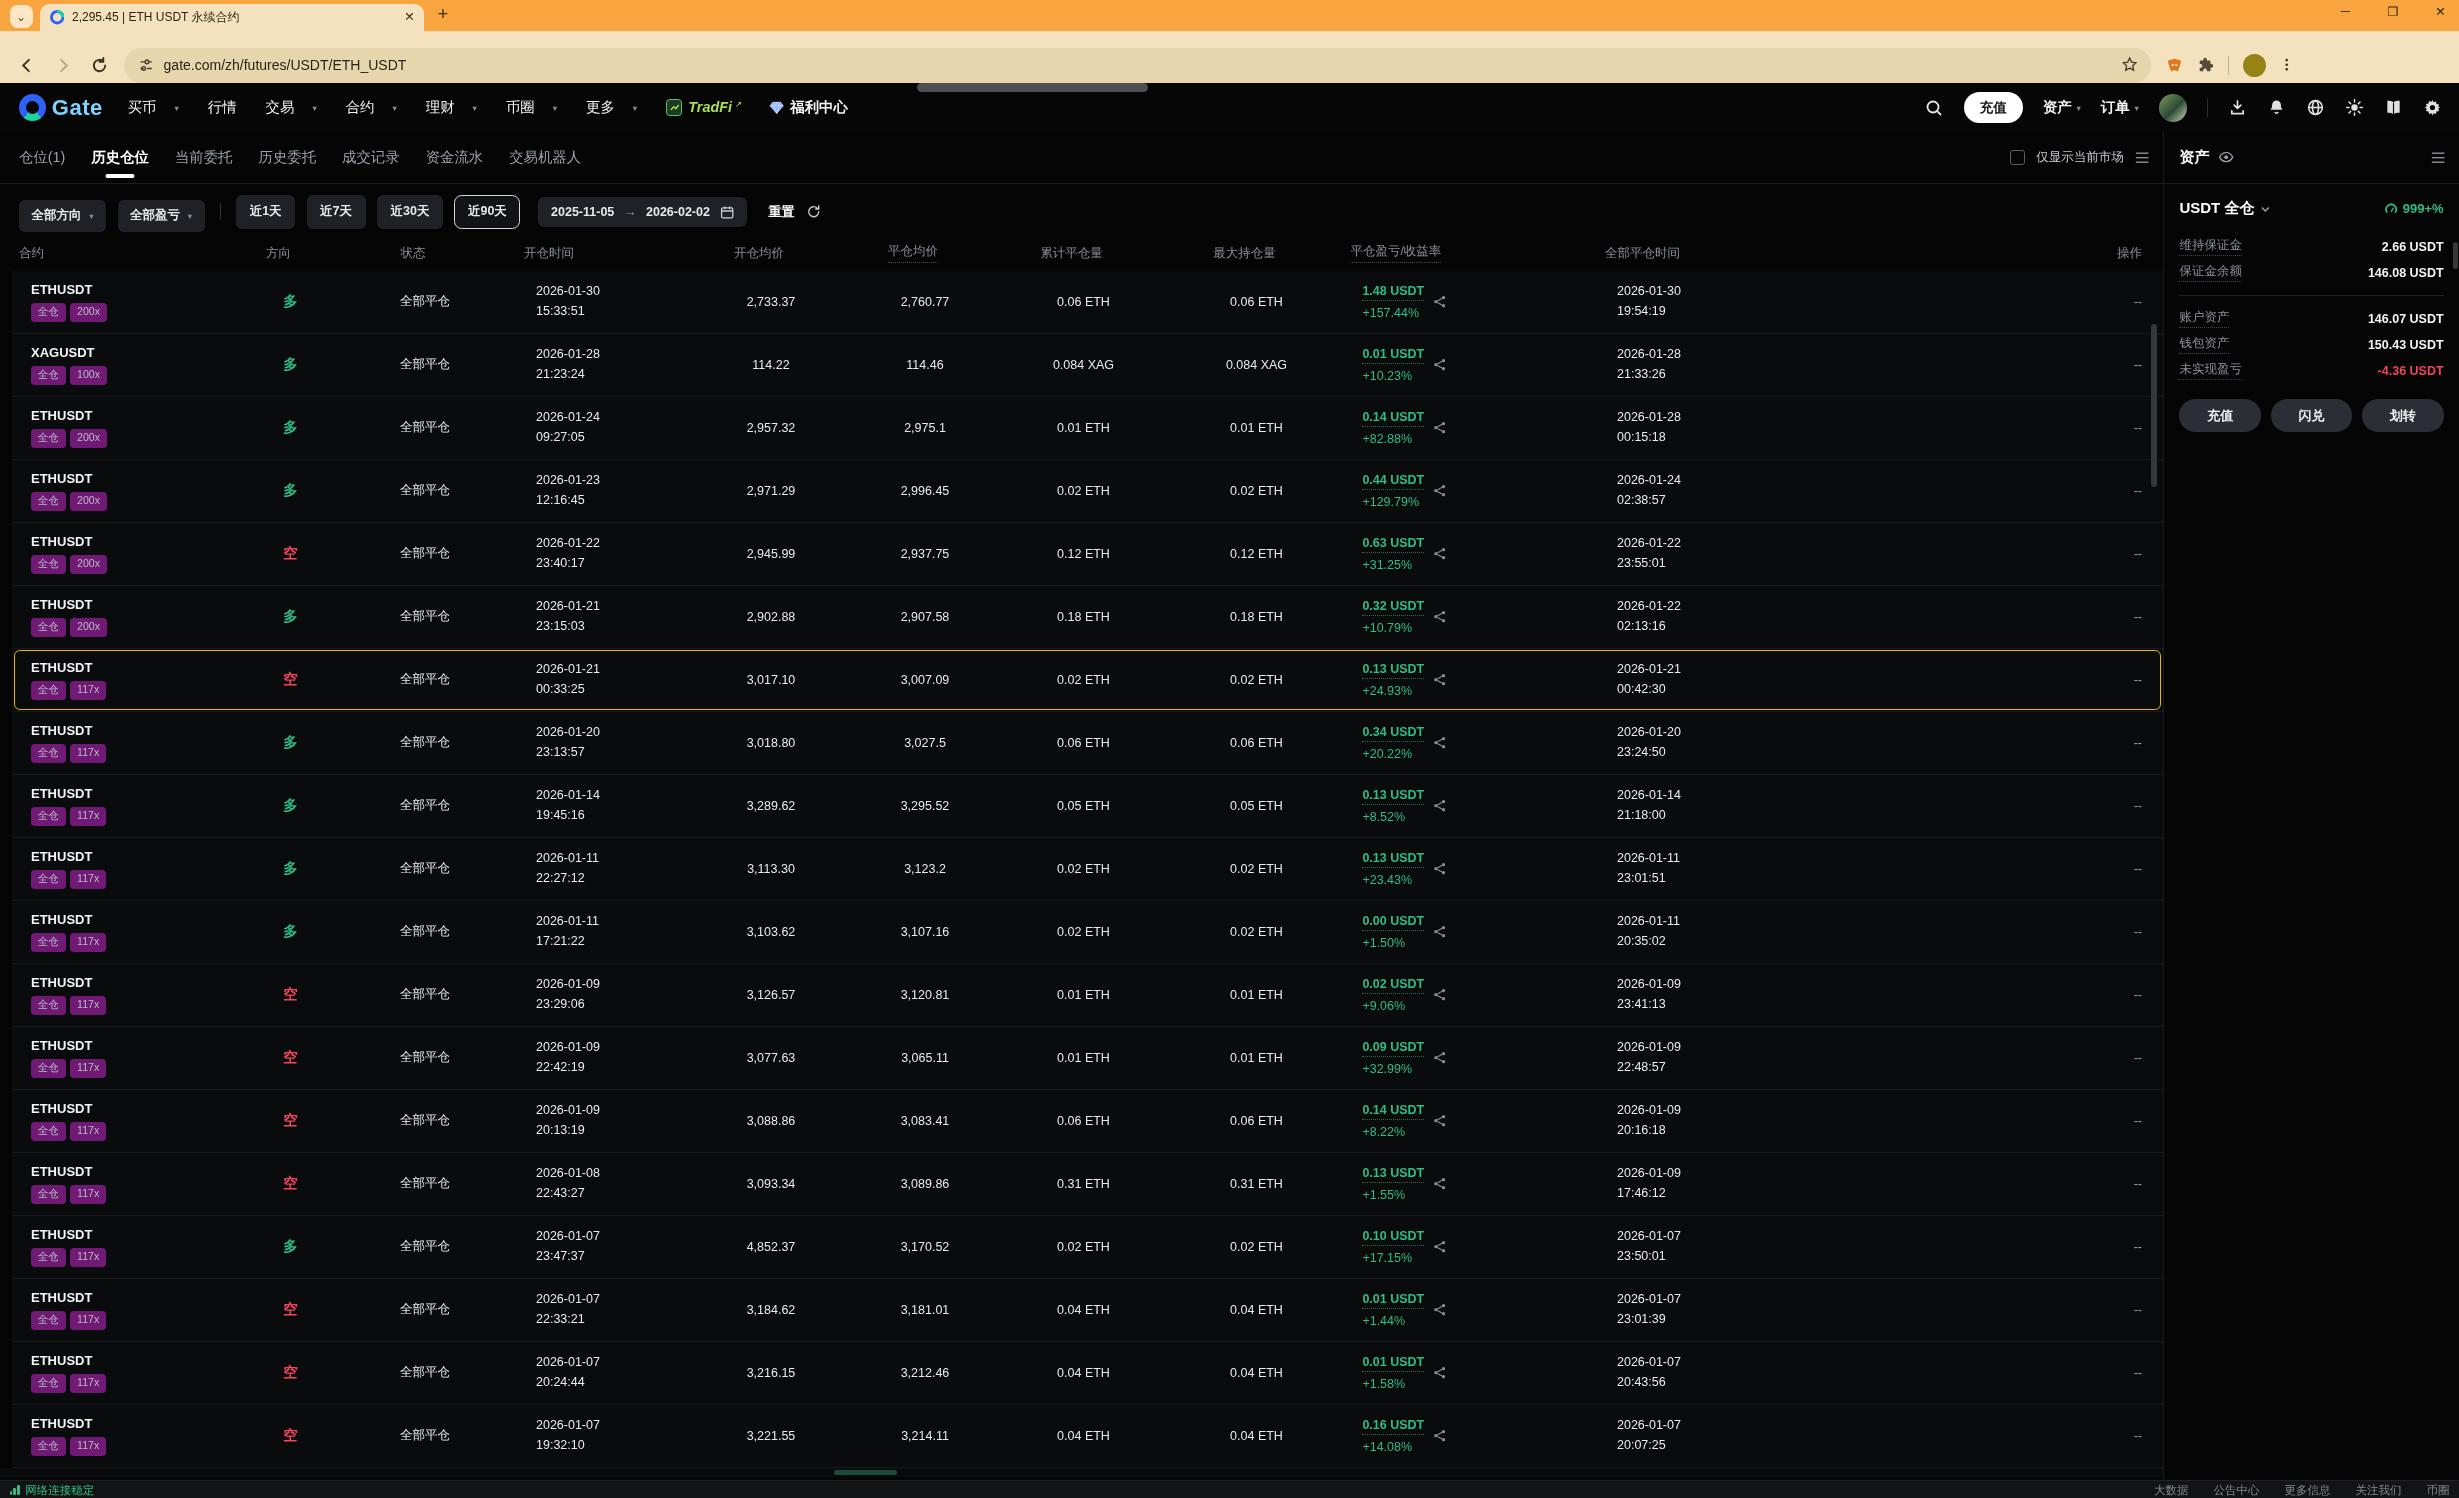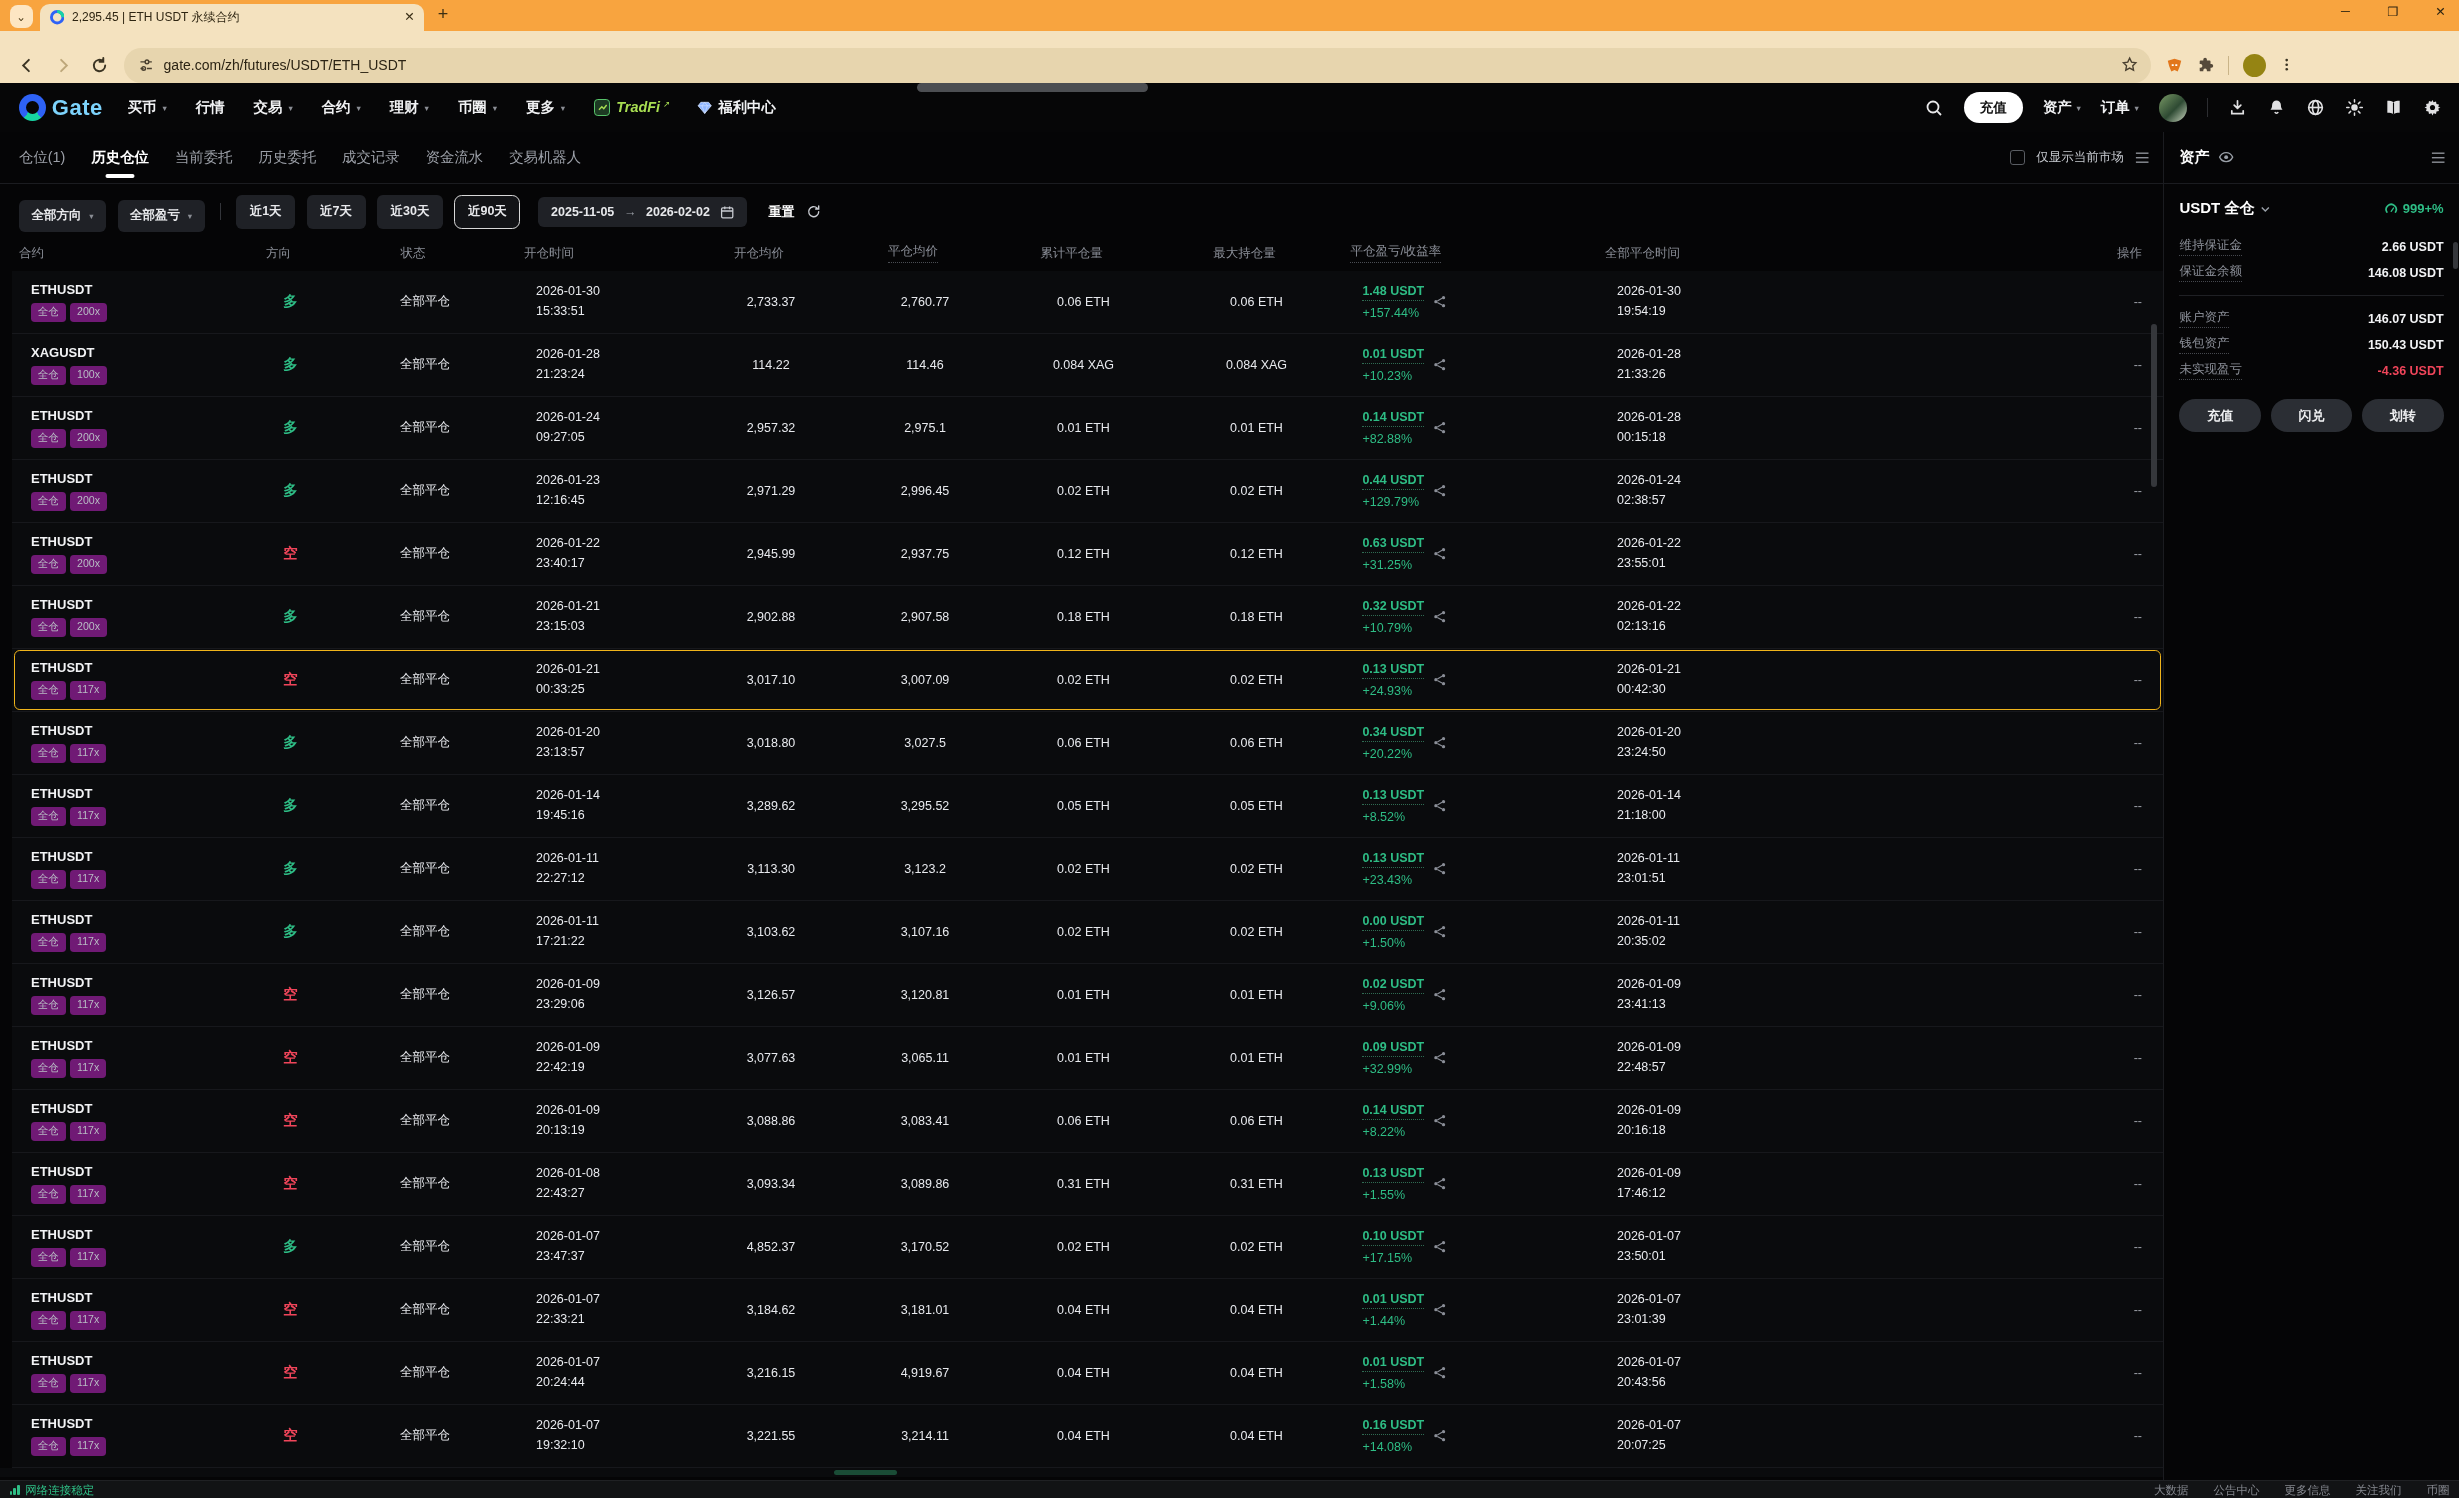--- a/index.html
+++ b/index.html
@@ -26,21 +26,21 @@
   .page-scroll-artifact { position:absolute; left:917px; top:83px; width:231px; height:8.6px; border-radius:4.8px; background:#4c4e52; z-index:5; }
 
   
   .page { position:absolute; top:83px; left:0; right:0; bottom:0; background:#050506; }
   .gheader { height:49px; background:#060607; display:flex; align-items:center; padding:0 17.3px 0 19px; }
   .glogo { display:flex; align-items:center; gap:5.8px; margin-right:25px; }
   .glogo-ring { position:relative; width:27px; height:27px; border-radius:50%; background:conic-gradient(from 140deg,#17d4a3 0 80deg,#2e62f6 80deg 360deg); }
   .glogo-ring::after { content:""; position:absolute; inset:6.7px; border-radius:50%; background:#060607; }
   .glogo-text { color:#7dd3fc; font-size:22px; font-weight:bold; letter-spacing:0.5px; }
   .gnav { display:flex; align-items:center; gap:29px; }
-  .nav-item { display:flex; align-items:center; gap:6px; color:#f1f2f4; font-size:14.4px; font-weight:700; }
+  .nav-item { display:flex; align-items:center; gap:18px; color:#f1f2f4; font-size:14.4px; font-weight:400; }
   .caret { color:#8a8d94; font-size:8.6px; }
   .tradfi { display:flex; align-items:center; gap:5.8px; margin-left:29px; }
   .tradfi-ic { width:16.3px; height:16.3px; border-radius:3.8px; background:#1d3a23; border:1px solid #57c26a; display:flex; align-items:center; justify-content:center; }
   .tradfi-label { color:#a8de52; font-size:14.4px; font-weight:bold; font-style:italic; }
   .tradfi-sup { color:#a8de52; font-size:8.6px; align-self:flex-start; margin-left:-2.9px; }
   .welfare { display:flex; align-items:center; gap:5.8px; margin-left:27px; color:#f1f2f4; font-size:14.4px; font-weight:600; }
   .gh-right { margin-left:auto; display:flex; align-items:center; gap:20px; }
   .deposit-btn { background:#ffffff; color:#101010; font-size:13.4px; font-weight:bold; padding:6.7px 16.3px; border-radius:16.3px; border:none; }
   .gh-link { display:flex; align-items:center; gap:4.8px; color:#f1f2f4; font-size:14.4px; font-weight:600; }
   .gh-avatar { width:28px; height:28px; border-radius:50%; background:linear-gradient(135deg,#7a9a66,#2e4a33 55%,#cdd8c2); }
@@ -1015,21 +1015,21 @@
         <span class="badge">117x</span>
       </div>
     </div>
     <div class="c ac"><span class="dirchar short">空</span></div>
     <div class="c ac cell-txt">全部平仓</div>
     <div class="c at dtime">
       <div>2026-01-07</div>
       <div>20:24:44</div>
     </div>
     <div class="c ac cell-txt">3,216.15</div>
-    <div class="c ac cell-txt">4,919.67</div>
+    <div class="c ac cell-txt">3,212.46</div>
     <div class="c ac cell-txt">0.04 ETH</div>
     <div class="c ac cell-txt">0.04 ETH</div>
     <div class="c ap">
       <div class="pnlwrap">
         <div class="pnl-lines">
           <span class="pnl-v">0.01 USDT</span>
           <span class="pnl-p">+1.58%</span>
         </div>
         <svg width="13.4" height="13.4" viewBox="0 0 14 14">
                     <circle cx="11" cy="2.8" r="1.7" fill="#8b8f98"></circle>

